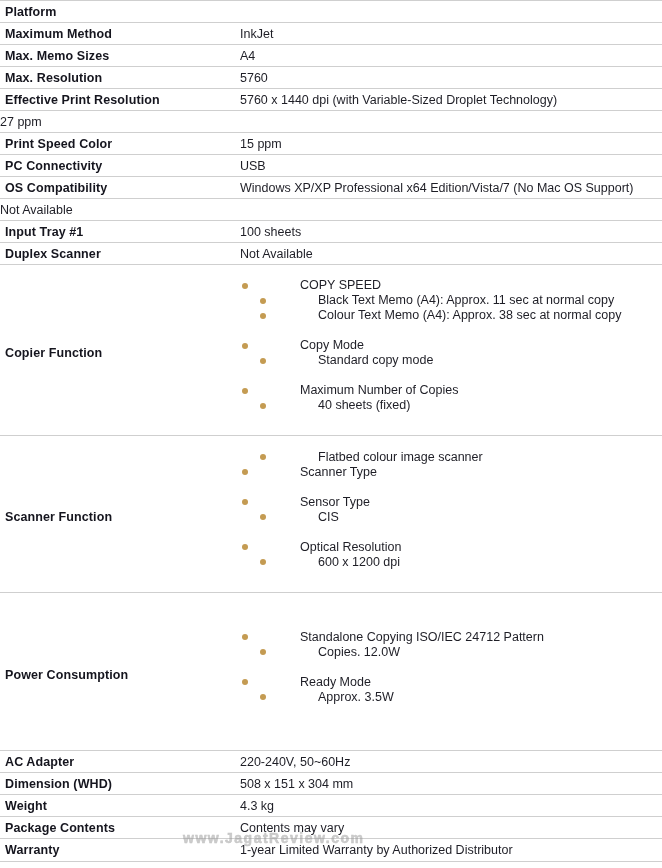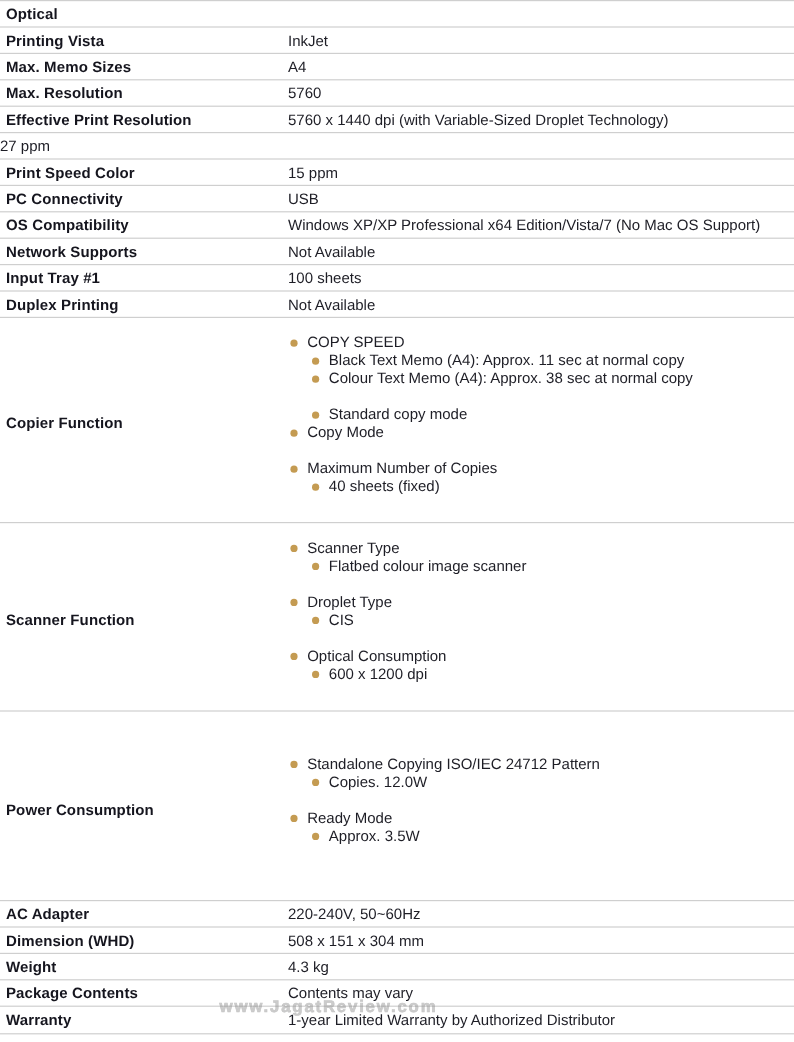--- a/index.html
+++ b/index.html
@@ -17,39 +17,39 @@
     display:flex; align-items:center; letter-spacing:0.1px;
   }
   .value {
     flex:1; font-size:12.5px; color:var(--value,#1E1E26);
     display:flex; align-items:center;
   }
   .row.complex { align-items:center; }
   .row.complex .label { align-items:flex-start; padding-top:6px; }
   .row.complex .value { display:block; padding-top:6px; }
   .group { margin-bottom:15px; }
-  .line { display:flex; align-items:center; line-height:15px; font-size:12.5px; color:var(--value,#1E1E26); padding-left:2px; }
+  .line { display:flex; align-items:center; line-height:15px; font-size:12.5px; color:var(--value,#1E1E26); padding-left:2px;gap:44px; }
   .line.l2 { padding-left:20px; }
   .bullet { width:6px; height:6px; border-radius:50%; background:var(--bullet,#C49B52); margin-right:8px; flex:0 0 auto; }
   .watermark {
     position:absolute; left:183px; top:830px; z-index:5;
     font-size:14px; font-weight:bold; letter-spacing:1.5px;
     color:#9a9a9a; opacity:0.5; pointer-events:none;
     -webkit-text-stroke:0.5px #8a8a8a;
   }
 </style>
 </head>
 <body>
 
 <div class="spec-table">
     <div class="row">
-      <div class="label">Optical</div>
-    </div>
-    <div class="row">
-      <div class="label">Printing Vista</div>
+      <div class="label">Platform</div>
+    </div>
+    <div class="row">
+      <div class="label">Maximum Method</div>
       <div class="value">InkJet</div>
     </div>
     <div class="row">
       <div class="label">Max. Memo Sizes</div>
       <div class="value">A4</div>
     </div>
     <div class="row">
       <div class="label">Max. Resolution</div>
       <div class="value">5760</div>
     </div>
@@ -66,97 +66,96 @@
     </div>
     <div class="row">
       <div class="label">PC Connectivity</div>
       <div class="value">USB</div>
     </div>
     <div class="row">
       <div class="label">OS Compatibility</div>
       <div class="value">Windows XP/XP Professional x64 Edition/Vista/7 (No Mac OS Support)</div>
     </div>
     <div class="row">
-      <div class="label">Network Supports</div>
       <div class="value">Not Available</div>
     </div>
     <div class="row">
       <div class="label">Input Tray #1</div>
       <div class="value">100 sheets</div>
     </div>
     <div class="row">
-      <div class="label">Duplex Printing</div>
+      <div class="label">Duplex Scanner</div>
       <div class="value">Not Available</div>
     </div>
     <div class="row complex" style="height: 171px;">
       <div class="label">Copier Function</div>
       <div class="value">
         <div class="group">
           <div class="line">
             <span class="bullet"></span>
             <span>COPY SPEED</span>
           </div>
           <div class="line l2">
             <span class="bullet"></span>
             <span>Black Text Memo (A4): Approx. 11 sec at normal copy</span>
           </div>
           <div class="line l2">
             <span class="bullet"></span>
             <span>Colour Text Memo (A4): Approx. 38 sec at normal copy</span>
           </div>
         </div>
         <div class="group">
+          <div class="line">
+            <span class="bullet"></span>
+            <span>Copy Mode</span>
+          </div>
           <div class="line l2">
             <span class="bullet"></span>
             <span>Standard copy mode</span>
-          </div>
-          <div class="line">
-            <span class="bullet"></span>
-            <span>Copy Mode</span>
           </div>
         </div>
         <div class="group">
           <div class="line">
             <span class="bullet"></span>
             <span>Maximum Number of Copies</span>
           </div>
           <div class="line l2">
             <span class="bullet"></span>
             <span>40 sheets (fixed)</span>
           </div>
         </div>
       </div>
     </div>
     <div class="row complex" style="height: 157px;">
       <div class="label">Scanner Function</div>
       <div class="value">
         <div class="group">
+          <div class="line l2">
+            <span class="bullet"></span>
+            <span>Flatbed colour image scanner</span>
+          </div>
           <div class="line">
             <span class="bullet"></span>
             <span>Scanner Type</span>
           </div>
-          <div class="line l2">
-            <span class="bullet"></span>
-            <span>Flatbed colour image scanner</span>
-          </div>
-        </div>
-        <div class="group">
-          <div class="line">
-            <span class="bullet"></span>
-            <span>Droplet Type</span>
+        </div>
+        <div class="group">
+          <div class="line">
+            <span class="bullet"></span>
+            <span>Sensor Type</span>
           </div>
           <div class="line l2">
             <span class="bullet"></span>
             <span>CIS</span>
           </div>
         </div>
         <div class="group">
           <div class="line">
             <span class="bullet"></span>
-            <span>Optical Consumption</span>
+            <span>Optical Resolution</span>
           </div>
           <div class="line l2">
             <span class="bullet"></span>
             <span>600 x 1200 dpi</span>
           </div>
         </div>
       </div>
     </div>
     <div class="row complex" style="height: 158px;">
       <div class="label">Power Consumption</div>

